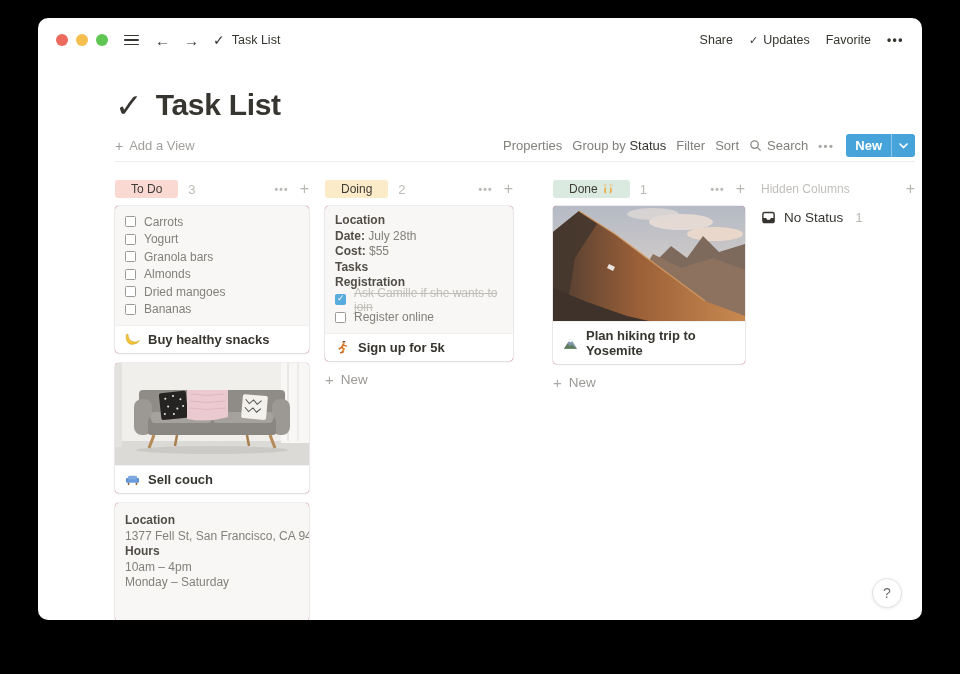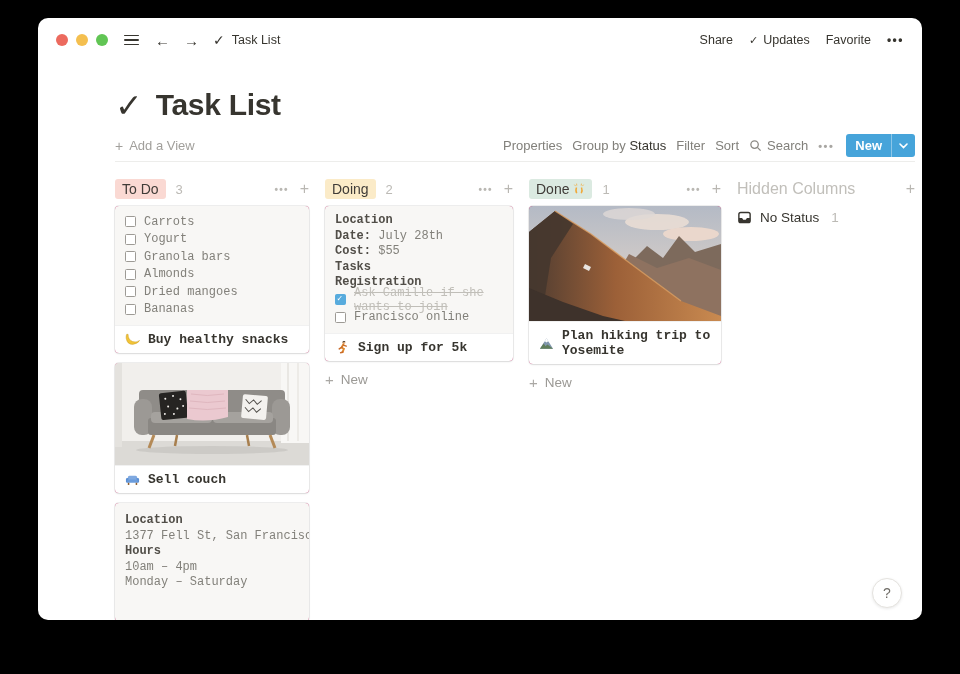--- a/index.html
+++ b/index.html
@@ -41,31 +41,31 @@
   .vdots { color:#a8a6a2; letter-spacing:1.5px; font-weight:700; font-size:11px; }
   .new-btn { display:flex; align-items:stretch; border-radius:3px; overflow:hidden; margin-left:2px; }
   .new-btn .lbl { background:var(--accent); color:#fff; font-weight:700; font-size:13px;
     padding:4px 9px; display:flex; align-items:center; }
   .new-btn .car { background:var(--accent); border-left:1px solid rgba(255,255,255,.38);
     display:flex; align-items:center; padding:0 7px; }
 
   
   .board { display:flex; gap:16px; padding-top:16px; }
   .col { flex:none; }
-  .col.c1{ width:194px; } .col.c2{ width:188px; } .col.c3{ width:192px; } .col.c4{ flex:1; }
+  .col.c1{ width:194px; } .col.c2{ width:188px; } .col.c3{ width:192px;margin-left:24px; } .col.c4{ flex:1; }
   .col-head { height:22px; display:flex; align-items:center; margin-bottom:6px; }
-  .badge { font-size:14px; color:#3f3b37; padding:2px 7px; border-radius:3px; display:flex; align-items:center; gap:4px; }
+  .badge { font-size:12px; color:#3f3b37; padding:2px 16px; border-radius:3px; display:flex; align-items:center; gap:4px; }
   .count { margin-left:10px; font-size:13px; color:#bcbab5; }
   .head-actions { margin-left:auto; display:flex; align-items:center; gap:11px; color:#b9b7b2; }
   .head-actions .hd { letter-spacing:1.2px; font-weight:700; font-size:10px; }
   .head-actions .hp { font-size:16px; font-weight:400; }
-  .hidden-title { font-size:16px; color:#c1bfba; }
+  .hidden-title { font-size:12px; color:#c1bfba; }
 
   .card { background:#be185d; border-radius:4px; overflow:hidden; margin-bottom:10px;
-    box-shadow:0 0 0 1px rgba(15,15,15,.07), 0 1px 2px rgba(15,15,15,.09);font-family:Liberation Mono, monospace; }
+    box-shadow:0 0 0 1px rgba(15,15,15,.07), 0 1px 2px rgba(15,15,15,.09); }
   .card-preview { background:#f8f7f5; padding:7px 10px; font-size:12px; color:#82807a; }
   .pline { line-height:15.6px; white-space:nowrap; }
   .pbold { color:#514e48; font-weight:600; }
   .check-row { display:flex; align-items:center; gap:8px; height:17.5px; }
   .cbox { width:11px; height:11px; border:1.3px solid #9d9a95; border-radius:1.5px; background:#fff; flex:none; }
   .cbox.checked { background:#57abdd; border-color:#57abdd; position:relative; }
   .cbox.checked::after { content:"✓"; position:absolute; left:1px; top:-2.5px; color:#fff; font-size:9px; font-weight:700; }
   .strike { text-decoration:line-through; color:#c0beb8; }
   .card-footer { background:#fff; padding:6px 10px; display:flex; align-items:center; gap:8px;
     font-size:13px; font-weight:600; color:#37352f; min-height:28px; }
@@ -293,21 +293,21 @@
             <div class="pline"><span class="pbold">Date:</span> <span>July 28th</span></div>
             <div class="pline"><span class="pbold">Cost:</span> <span>$55</span></div>
             <div class="pline pbold">Tasks</div>
             <div class="pline pbold">Registration</div>
             <div class="check-row">
                 <span class="cbox checked"></span>
                 <span class="strike">Ask Camille if she wants to join</span>
               </div>
             <div class="check-row">
                 <span class="cbox"></span>
-                <span>Francisco online</span>
+                <span>Register online</span>
               </div>
           </div>
           <div class="card-footer bordered">
             <span class="emoji-ic">
               <svg width="15" height="15" viewBox="0 0 16 16">
                   <circle cx="9.5" cy="2.6" r="1.7" fill="#f2c091"></circle>
                   <path d="M9.5 1 a1.7 1.7 0 0 1 1.6 1.2 l-3.2.4 a1.7 1.7 0 0 1 1.6-1.6z" fill="#3a332c"></path>
                   <path d="M9 4.5 L7 8 l2.5 1.5 L8 13" fill="none" stroke="#e08a2e" stroke-width="2" stroke-linecap="round"></path>
                   <path d="M8.8 5.5 L12 6.5 M7.5 7.5 L4.5 9.5 M8.5 12.8 L6 13.5" fill="none" stroke="#c96a28" stroke-width="1.6" stroke-linecap="round"></path>
                 </svg>

